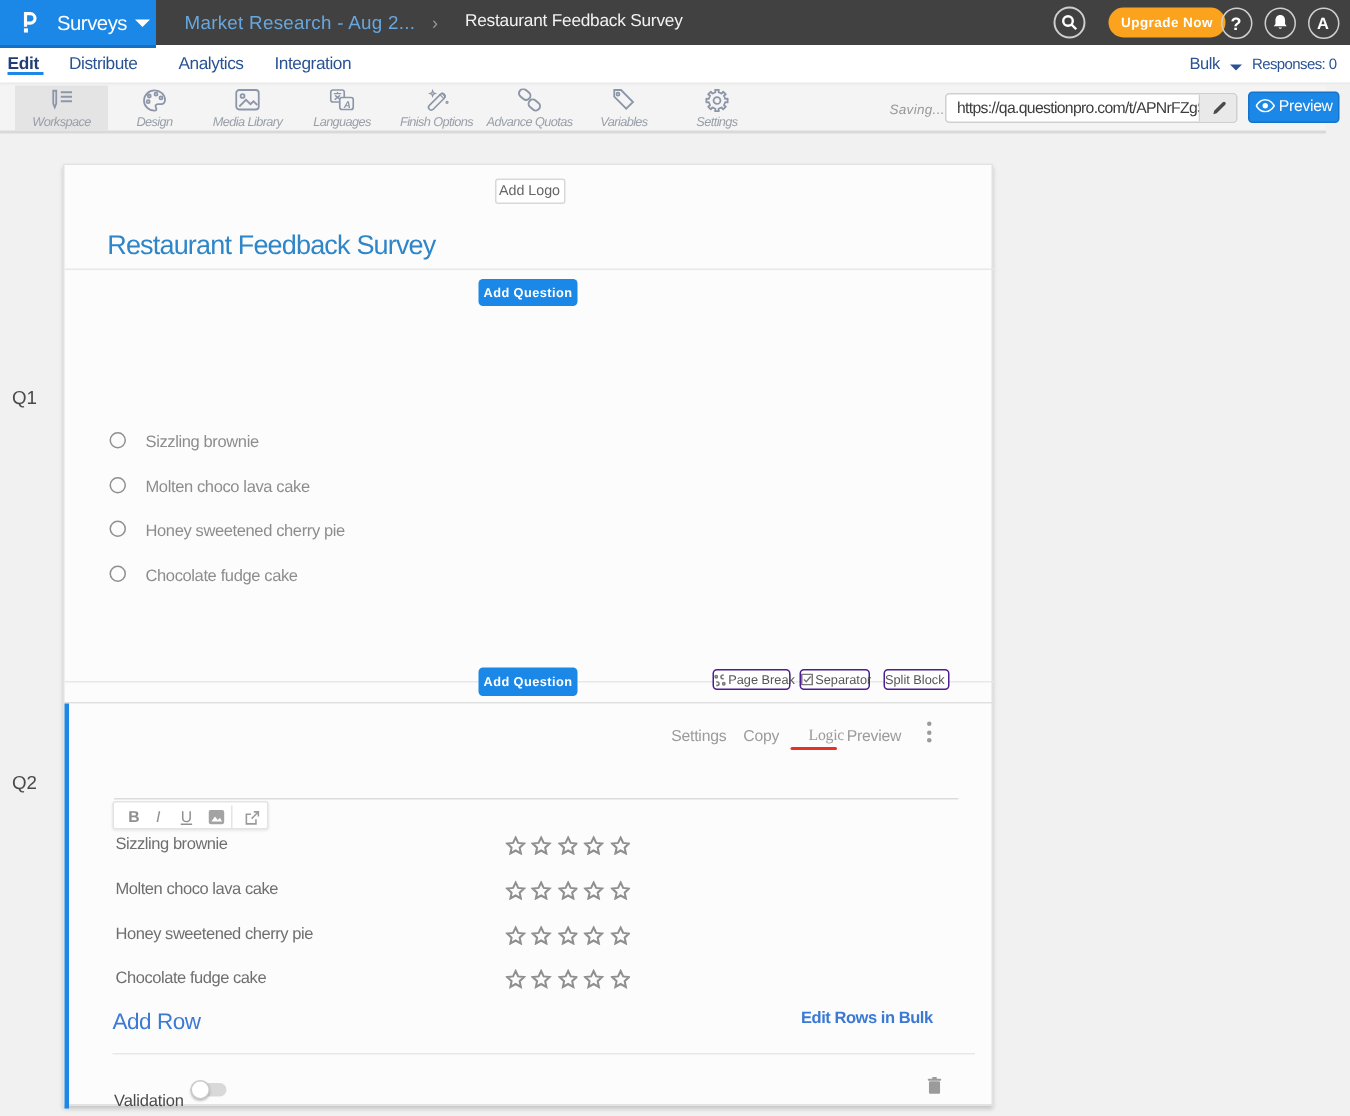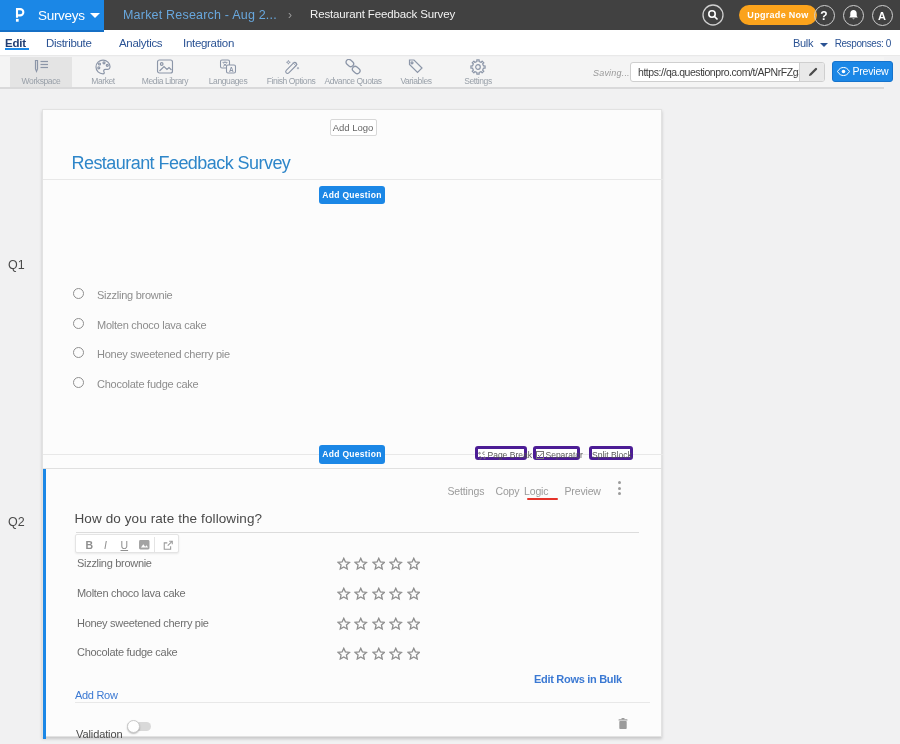--- a/index.html
+++ b/index.html
@@ -18,21 +18,21 @@
 .crumb2 { position:absolute; left:310px; top:8px; color:#f2f2f2; font-size:11.5px; letter-spacing:-0.15px; white-space:nowrap; }
 .circ { position:absolute; top:4.5px; width:21px; height:21px; border:1.2px solid #cfcfcf; border-radius:50%; color:#fff; text-align:center; }
 #upgrade { position:absolute; left:729px; top:5px; width:78px; height:20px; background:#fba31c; border-radius:10px; color:#fff; font-size:9px; font-weight:bold; text-align:center; line-height:20px; letter-spacing:0.3px;margin-left:10px; }
 
 
 #tabrow { position:absolute; top:30px; left:0; width:900px; height:26px; background:#fff; border-bottom:1px solid #e9e9e9; }
 .tab { position:absolute; top:7px; font-size:11.5px; letter-spacing:-0.3px; color:#2b5394; white-space:nowrap; }
 #editu { position:absolute; left:5px; top:18px; width:24px; height:2px; background:#1b87e6; }
 
 
-#toolbar { position:absolute; top:57px; left:0; width:884px; height:32px; background:#f4f4f4; border-bottom:2px solid #d9d9da; }
+#toolbar { position:absolute; top:57px; left:0; width:884px; height:32px; background:#f4f4f4; border-bottom:2px solid #d9d9da;font-style:italic; }
 .titem { position:absolute; top:0; height:32px; text-align:center; }
 .titem .lbl { position:absolute; top:19px; width:100%; text-align:center; font-size:8.5px; letter-spacing:-0.4px; color:#99a0a9; white-space:nowrap; }
 .titem svg { position:absolute; top:1.5px; left:50%; transform:translateX(-50%); }
 #wschip { position:absolute; left:10px; top:0; width:62px; height:30px; background:#e4e4e4; }
 #saving { position:absolute; left:593px; top:67.5px; font-size:9px; font-style:italic; color:#999; letter-spacing:0.2px; }
 #urlbox { position:absolute; left:630px; top:62px; width:195px; height:20px; background:#fff; border:1px solid #cfcfcf; border-radius:3px; }
 #urltext { position:absolute; left:7px; top:3px; font-size:10.5px; letter-spacing:-0.45px; color:#3d3d3d; white-space:nowrap; overflow:hidden; width:163px; }
 #pencilseg { position:absolute; right:0; top:0; width:25px; height:18px; background:#e9e9e9; border-left:1px solid #cfcfcf; border-radius:0 2px 2px 0; }
 #previewbtn { position:absolute; left:832px; top:61px; width:61px; height:21px; background:#1b87e6; border:1px solid #1673cc; border-radius:3px; color:#fff; font-size:10.5px; letter-spacing:-0.2px; text-align:center; line-height:19px; }
 
@@ -46,35 +46,35 @@
 .hdiv { position:absolute; left:0; width:620px; height:1px; background:#e8e8e8; }
 .addq { position:absolute; background:#1b87e6; border-radius:3px; color:#fff; font-size:8.5px; font-weight:bold; text-align:center; white-space:nowrap; letter-spacing:0.3px; }
 #addq1 { left:276px; top:76px; width:66px; height:18px; line-height:18px; }
 #addq2 { left:276px; top:334.5px; width:66px; height:19px; line-height:19px; z-index:3; }
 
 #q1text { position:absolute; left:30px; top:145px; font-size:14px; letter-spacing:-0.3px; color:#4a4a4a; white-space:nowrap; }
 .opt { position:absolute; left:31px; height:12px; }
 .radio { position:absolute; left:-1.5px; top:-2px; width:11px; height:11px; border:1.35px solid #8f8f8f; border-radius:50%; background:#fcfcfc; }
 .optlbl { position:absolute; left:23px; top:-1px; font-size:11px; letter-spacing:-0.25px; color:#8d8d8d; white-space:nowrap; }
 
-.sbtn { position:absolute; background:#fff; border:3px solid #4c1d95; border-radius:3px; font-size:8.5px; color:#555; z-index:3; white-space:nowrap; }
+.sbtn { position:absolute; background:#fff; border:1px solid #4c1d95; border-radius:3px; font-size:8.5px; color:#555; z-index:3; white-space:nowrap; }
 
 
 #q2block { position:absolute; left:0; top:358px; width:620px; height:270px; border-top:1px solid #e0e0e0; }
 #bluebar { position:absolute; left:0; top:0; width:3px; height:270px; background:#1b87e6; }
 .qmenu { position:absolute; top:15.5px; font-size:10.5px; letter-spacing:-0.15px; color:#9b9b9b; white-space:nowrap; }
 #logicu { position:absolute; left:483.5px; top:28.5px; width:31px; height:2px; background:#e5332a; border-radius:1px; }
 #dots { position:absolute; left:574.5px; top:12px; width:3px; height:16px; }
 #dots div { width:3px; height:3px; border-radius:50%; background:#9b9b9b; margin-bottom:2.5px; }
 #q2text { position:absolute; left:31.5px; top:41.5px; font-size:13.5px; letter-spacing:0.1px; color:#4a4a4a; white-space:nowrap; }
 #qunderline { position:absolute; left:33px; top:63px; width:563px; height:1px; background:#dcdcdc; }
 #richbar { position:absolute; left:32px; top:65px; width:104px; height:19px; background:#fff; border:1px solid #e4e4e4; border-radius:2px; box-shadow:0 1px 2px rgba(0,0,0,0.08); }
 .mrow { position:absolute; left:34px; font-size:11px; letter-spacing:-0.3px; color:#6f6f6f; white-space:nowrap; line-height:11px; }
 .stars { position:absolute; left:294px; }
-#addrow { position:absolute; left:32px; top:204px; font-size:11px; letter-spacing:-0.3px; color:#3b79d3;margin-top:16px; }
+#addrow { position:absolute; left:32px; top:204px; font-size:15px; letter-spacing:-0.3px; color:#3b79d3; }
 #editbulk { position:absolute; left:491px; top:204px; font-size:11px; letter-spacing:-0.3px; color:#3b79d3;font-weight:bold; }
 #vdiv { position:absolute; left:32px; top:233px; width:575px; height:1px; background:#e8e8e8; }
 #validation { position:absolute; left:33px; top:259px; font-size:11px; letter-spacing:-0.1px; color:#4a4a4a; }
 #toggle { position:absolute; left:84px; top:252.5px; width:24px; height:9.5px; background:#d9d9d9; border-radius:5px; }
 #knob { position:absolute; left:0px; top:-2px; width:13px; height:13px; background:#fff; border:1px solid #cacaca; border-radius:50%; box-shadow:0 1px 1.5px rgba(0,0,0,0.25); }
 </style>
 </head>
 <body>
 
 <div id="topbar">
@@ -132,21 +132,21 @@
   <div class="titem" style="left:76px;width:54px;">
     <svg width="17" height="16" viewBox="0 0 17 16">
       <g stroke="#8c96a8" stroke-width="1.2" fill="none">
         <path d="M8.5 1.2 A7 6.8 0 1 0 8.5 14.8 C10 14.8 10 13.4 9.4 12.6 C8.8 11.7 9.3 10.4 10.7 10.4 L13 10.4 A2.6 2.6 0 0 0 15.5 7.6 A7 6.4 0 0 0 8.5 1.2 Z"></path>
         <circle cx="5" cy="5" r="1"></circle>
           <circle cx="9.5" cy="3.8" r="1"></circle>
           <circle cx="12.8" cy="6.3" r="1"></circle>
           <circle cx="4.3" cy="8.8" r="1"></circle>
       </g>
     </svg>
-    <div class="lbl">Market</div>
+    <div class="lbl">Design</div>
   </div>
   <div class="titem" style="left:130px;width:70px;">
     <svg width="17" height="15" viewBox="0 0 17 15">
       <g stroke="#8c96a8" stroke-width="1.2" fill="none">
         <rect x="1" y="1" width="15" height="13" rx="2"></rect>
         <circle cx="5.2" cy="5" r="1.3"></circle>
         <path d="M3 12 L7.5 7.5 L10.5 10.5 L12.5 8.5 L15 11"></path>
       </g>
     </svg>
     <div class="lbl">Media Library</div>
@@ -257,29 +257,28 @@
   <div class="sbtn" style="left:490px;top:336px;width:47px;height:14px;line-height:12.5px;"><svg width="8" height="8" viewBox="0 0 8 8" style="vertical-align:-1px;margin-right:1.5px">
         <rect x="0.5" y="0.5" width="7" height="7" fill="none" stroke="#777"></rect>
         <path d="M2 4 L3.5 5.5 L6.5 2" fill="none" stroke="#777"></path>
       </svg>Separator</div>
   <div class="sbtn" style="left:546px;top:336px;width:44px;height:14px;line-height:12.5px;">Split Block</div>
 
   <div id="q2block">
     <div id="bluebar"></div>
     <div class="qmenu" style="left:404.5px;">Settings</div>
     <div class="qmenu" style="left:452.5px;">Copy</div>
-    <div class="qmenu" style="left:481px;">Logic</div>
+    <div class="qmenu" style="left:496px;font-family:Liberation Serif, serif;">Logic</div>
     <div id="logicu"></div>
     <div class="qmenu" style="left:521.5px;">Preview</div>
     <div id="dots">
         <div></div>
         <div></div>
         <div></div>
       </div>
-    <div id="q2text">How do you rate the following?</div>
     <div id="qunderline"></div>
     <div id="richbar">
       <span style="position:absolute;left:9.5px;top:3.5px;font-size:10.5px;font-weight:bold;color:#8f8f8f;">B</span>
       <span style="position:absolute;left:28px;top:3.5px;font-size:10.5px;font-style:italic;color:#8f8f8f;">I</span>
       <span style="position:absolute;left:44.5px;top:3.5px;font-size:10.5px;color:#8f8f8f;text-decoration:underline;">U</span>
       <svg style="position:absolute;left:63px;top:5px;" width="10.5" height="9.5" viewBox="0 0 11 10">
           <rect width="11" height="10" rx="1.5" fill="#a3a3a3"></rect>
           <path d="M2 8 L4.5 4.5 L6.5 7 L8 5.5 L9.5 8 Z" fill="#fff"></path>
         </svg>
       <div style="position:absolute;left:78px;top:2px;width:1px;height:15px;background:#e4e4e4;"></div>

